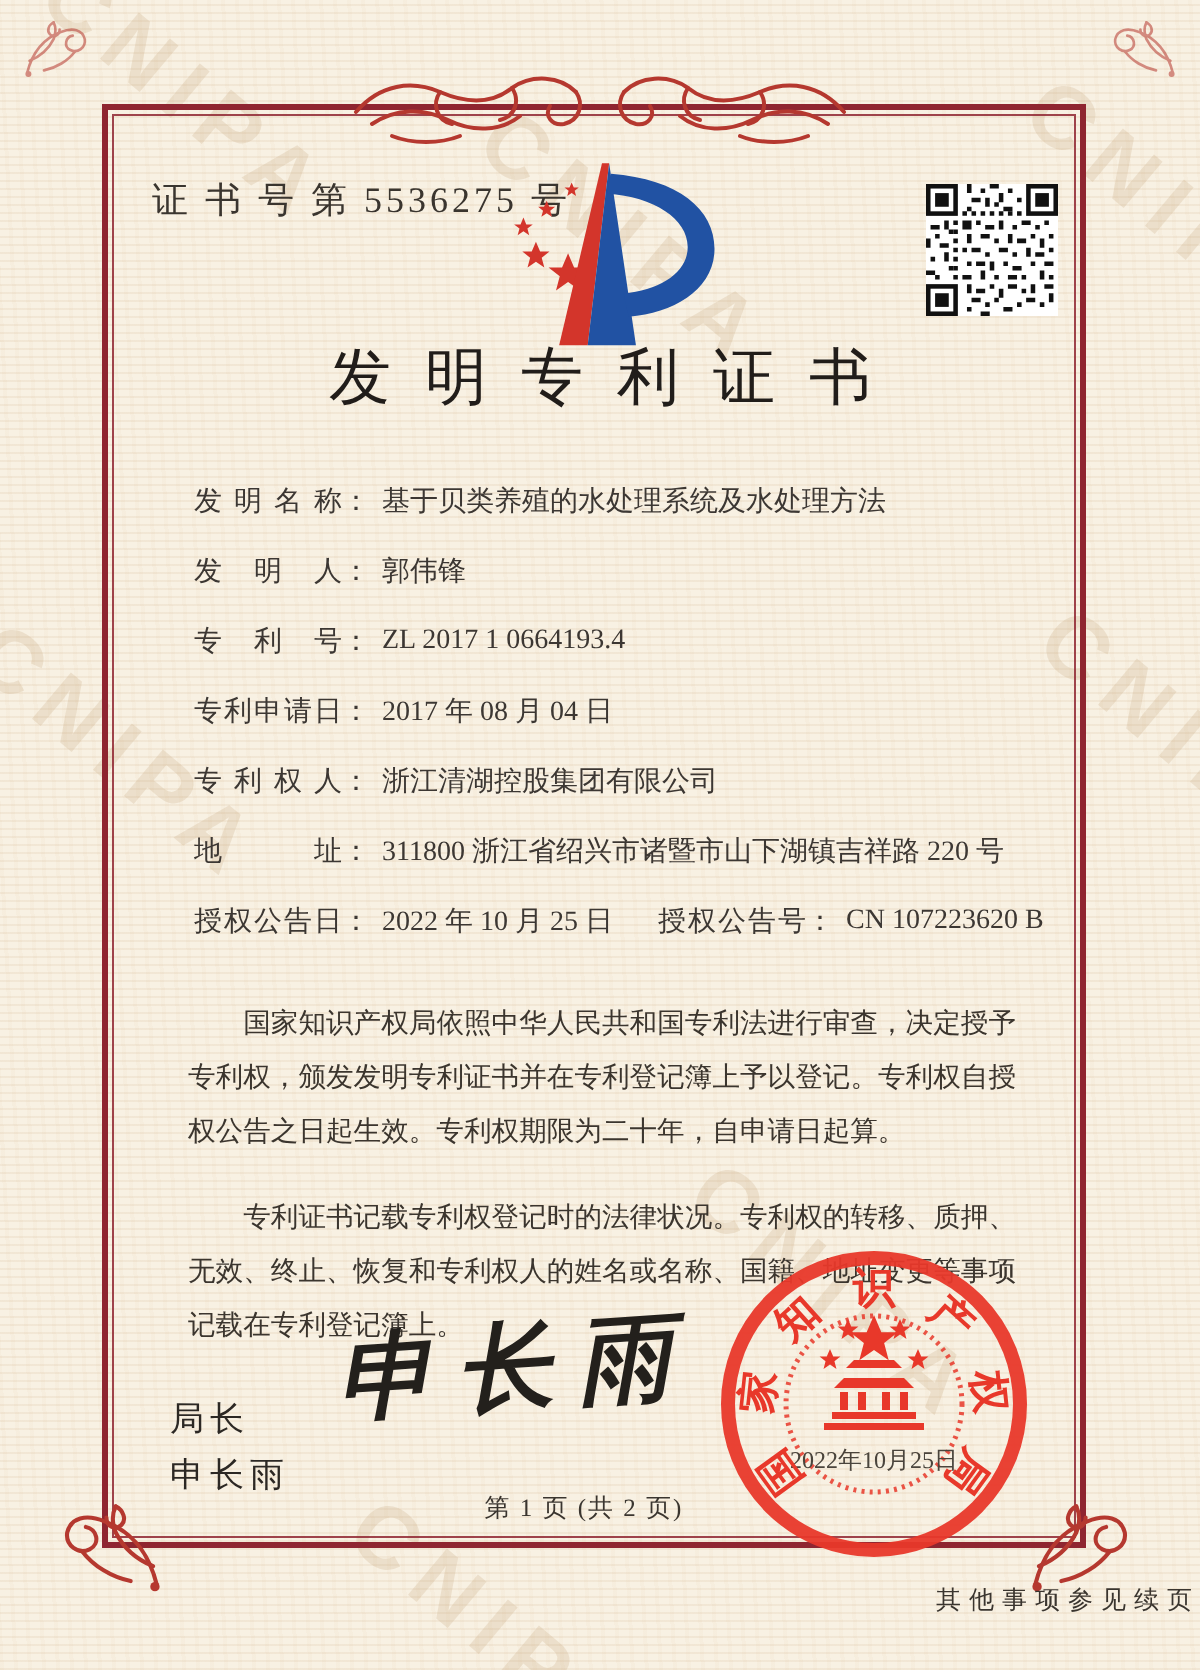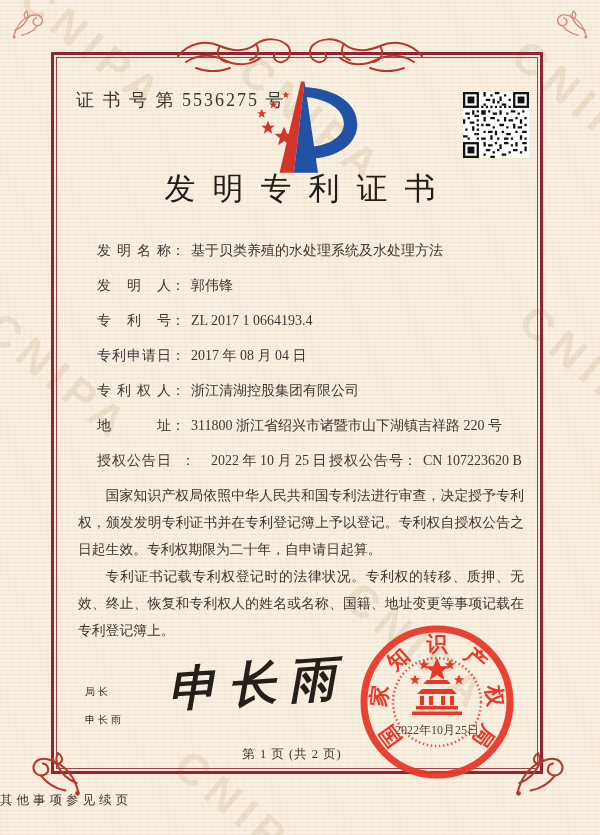--- a/index.html
+++ b/index.html
@@ -37,48 +37,48 @@
   .fields{position:absolute;left:85px;top:233px;width:440px;}
   .row{height:35px;display:flex;align-items:center;font-size:14px;color:#3c3733;margin-left:12px;}
   .flabel{
     display:inline-block;width:74px;text-align:justify;text-align-last:justify;
     text-justify:inter-character;flex:0 0 74px;
   }
   .colon{margin-right:6px;}
   .fvalue{white-space:nowrap;}
   .grant{display:flex;}
   .grant .pair{display:flex;align-items:center;}
-  .grant .pair.first{width:232px;flex:0 0 232px;gap:10px;}
+  .grant .pair.first{width:232px;flex:0 0 232px;}
   .paras{
     position:absolute;left:78px;top:482px;width:446px;
     font-size:13.8px;line-height:27px;text-align:justify;color:#3b352e;
   }
-  .paras p{margin:0;text-indent:2em;}
+  .paras p{margin:16px;text-indent:2em;}
   .signer{
-    position:absolute;left:85px;top:678px;font-size:10px;letter-spacing:3px;
+    position:absolute;left:85px;top:696px;font-size:17px;letter-spacing:3px;
     line-height:28px;color:#2c2824;
   }
   .signature{
     position:absolute;left:168px;top:652px;font-size:48px;font-weight:700;
     font-style:italic;letter-spacing:12px;color:#23201c;transform:rotate(-4deg);
     font-family:"DejaVu Serif",serif;
   }
   .seal{position:absolute;left:353px;top:618px;width:168px;height:168px;}
   .seal-ring{position:absolute;inset:0;}
   .seal-ring span{
     font-size:21px;font-weight:700;color:#e8382a;
     font-family:"Liberation Serif",serif;
   }
   .seal svg{position:absolute;inset:0;}
   .page-info{
     position:absolute;left:0;right:16px;top:746px;text-align:center;
     font-size:12.5px;letter-spacing:1px;color:#3a352f;
   }
   .footer-note{
-    position:absolute;left:0;right:0;top:792px;text-align:left;
+    position:absolute;left:13px;right:0;top:792px;text-align:right;
     font-size:12.5px;letter-spacing:4px;color:#3a352f;
   }
   .orn{position:absolute;pointer-events:none;}
   .sprite{position:absolute;width:0;height:0;overflow:hidden;}
 </style>
 </head>
 <body>
 
 <svg class="sprite" aria-hidden="true">
   <defs>

